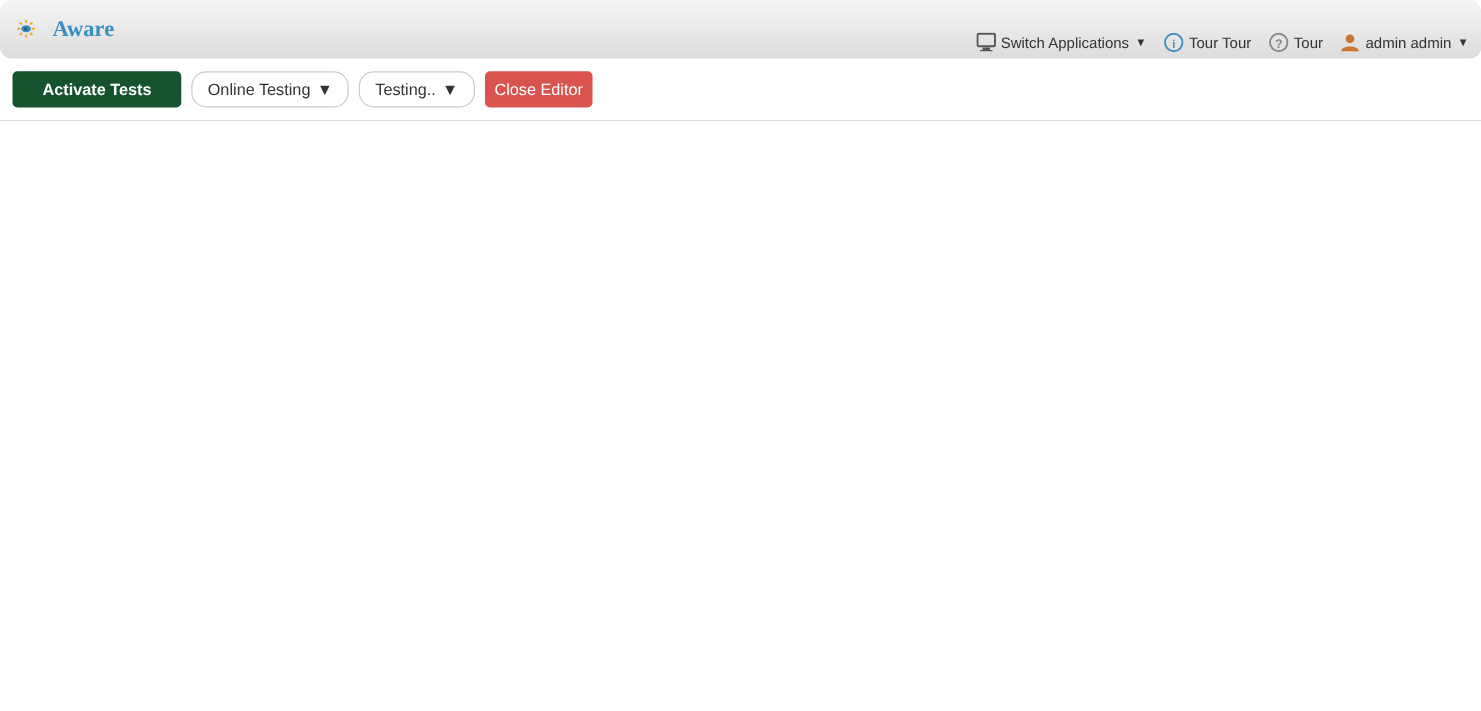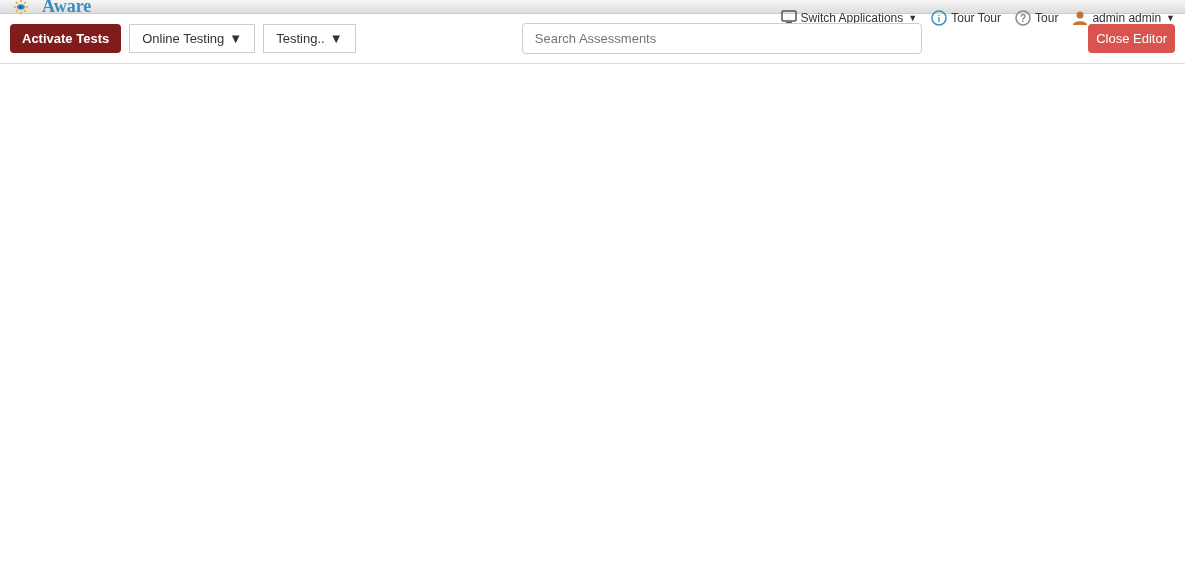--- a/index.html
+++ b/index.html
@@ -14,26 +14,27 @@
       background: #fff;
       width: 1185px;
       height: 569px;
       overflow: hidden;
     }
 
     
     .top-nav {
       background: #e8e8e8;
       background: linear-gradient(to bottom, #f5f5f5, #ddd);
-      height: 14px;
+      height: 47px;
       display: flex;
       align-items: center;
       justify-content: space-between;
       padding: 0 10px;
       border-bottom: 1px solid #ccc;
+      border-radius: 10px;
     }
 
     .logo-area {
       display: flex;
       align-items: center;
       gap: 4px;
     }
 
     .logo-icon {
       width: 28px;
@@ -75,35 +76,35 @@
       background: #fff;
       height: 50px;
       display: flex;
       align-items: center;
       padding: 0 10px;
       border-bottom: 1px solid #ddd;
       gap: 8px;
     }
 
     .btn-activate {
-      background: #7f1d1d;
+      background: #14532d;
       color: #fff;
       border: none;
       border-radius: 4px;
-      padding: 7px 12px;
+      padding: 7px 24px;
       font-size: 13px;
       font-weight: bold;
       cursor: pointer;
     }
 
     .btn-dropdown {
       background: #fff;
       color: #333;
       border: 1px solid #ccc;
-      border-radius: 0;
+      border-radius: 12px;
       padding: 6px 12px;
       font-size: 13px;
       cursor: pointer;
       display: flex;
       align-items: center;
       gap: 5px;
     }
 
     .search-area {
       flex: 1;
@@ -213,20 +214,17 @@
   <button class="btn-dropdown">
     <span>Online Testing</span>
     <span>▼</span>
   </button>
 
   <button class="btn-dropdown">
     <span>Testing..</span>
     <span>▼</span>
   </button>
 
-  <div class="search-area">
-    <input class="search-input" type="text" placeholder="Search Assessments" style="">
-  </div>
 
   <button class="btn-close-editor">Close Editor</button>
 </div>
 
 <div class="main-content"></div>
 
 </body></html>

